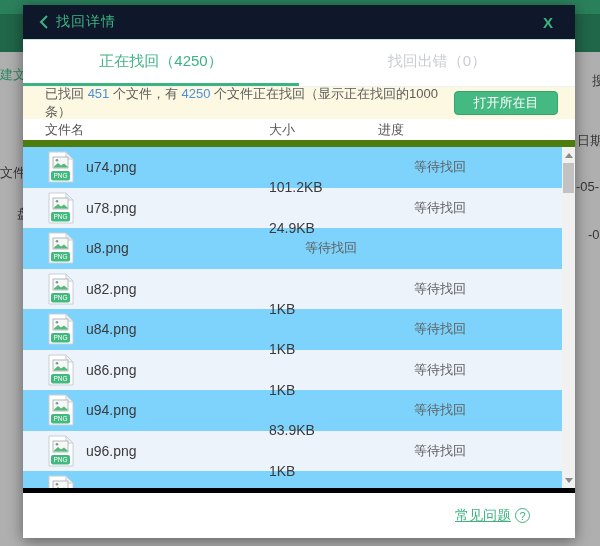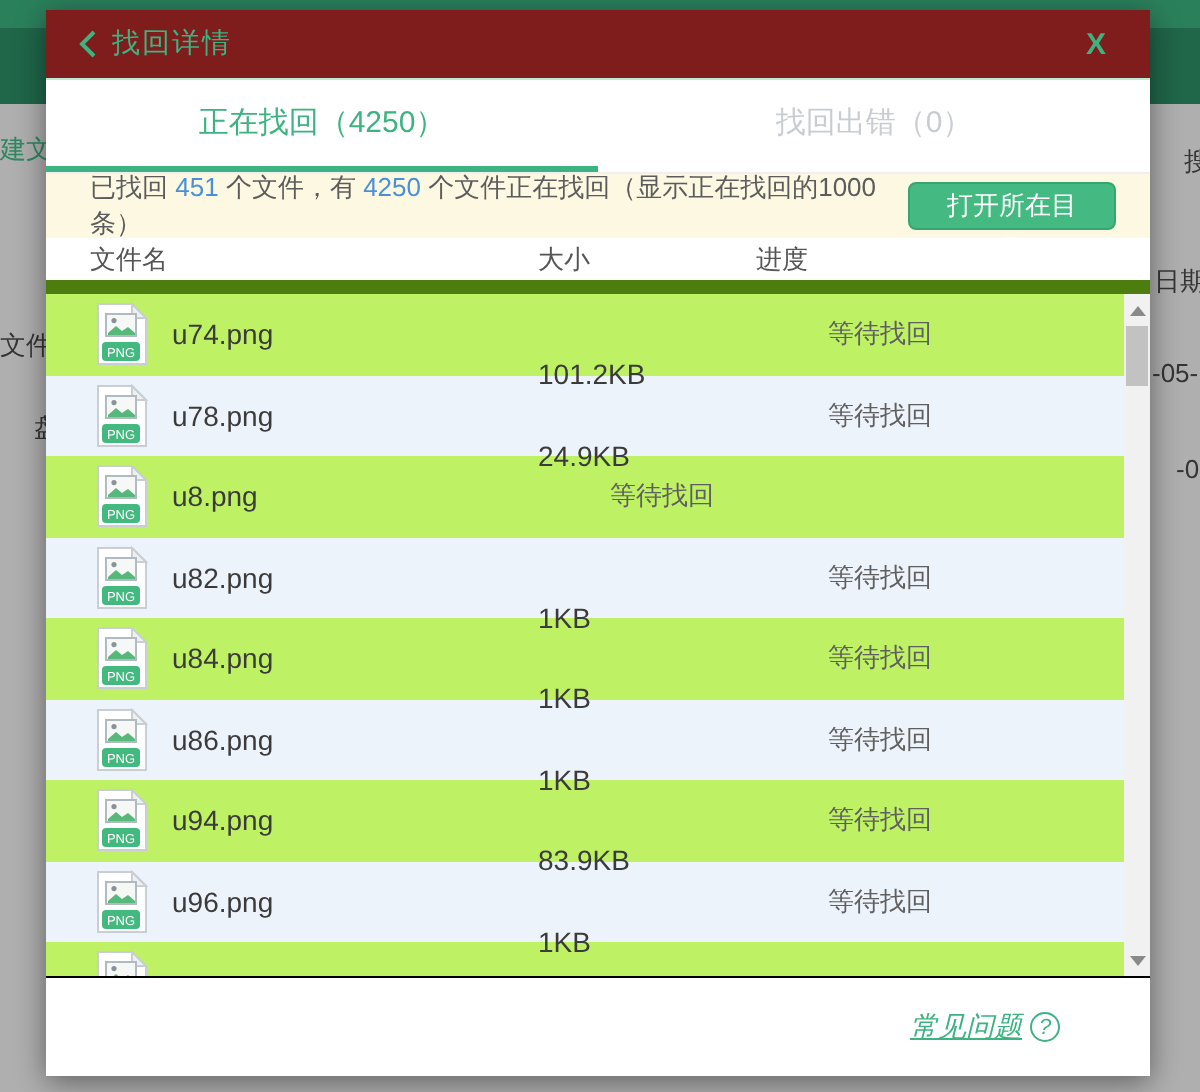--- a/index.html
+++ b/index.html
@@ -12,21 +12,21 @@
   .bd-topbar1 { position:absolute; left:0; top:0; width:600px; height:14px; background:#2da271; }
   .bd-topbar2 { position:absolute; left:0; top:14px; width:600px; height:38px; background:#1e7f57; }
   .bd-frag { position:absolute; font-size:13px; color:#3a3a3a; white-space:nowrap; }
   .bd-frag.green { color:#2fae78; }
   .backdrop::after { content:''; position:absolute; inset:0; background:rgba(40,40,40,0.28); }
 
   
   .modal { position:absolute; left:23px; top:5px; width:552px; height:533px;
     background:#fff; box-shadow:0 3px 14px rgba(0,0,0,0.45); display:flex; flex-direction:column; }
 
-  .modal-header { height:35px; background:#7f1d1d; border-bottom:1px solid #bfe8d3;
+  .modal-header { height:35px; background:#0f172a; border-bottom:1px solid #bfe8d3;
     display:flex; align-items:center; padding:0 16px; flex:0 0 auto; }
   .back-btn { display:flex; align-items:center; cursor:pointer; }
   .back-btn svg { display:block; }
   .modal-title { color:#3db382; font-size:14px; margin-left:8px; letter-spacing:1px; }
   .close-btn { margin-left:auto; color:#3db382; font-size:15px; font-weight:bold;
     cursor:pointer; padding:0 6px; }
 
   .tabs { display:flex; height:47px; flex:0 0 auto; border-bottom:1px solid #f0f0f0; }
   .tab { flex:1; display:flex; align-items:center; justify-content:center;
     font-size:15px; color:#c9cdd1; cursor:pointer; border-bottom:3px solid transparent; }
@@ -38,43 +38,43 @@
   .info-text .num { color:#4a90d9; }
   .open-dir-btn { margin-left:auto; background:#44b981; border:1px solid #36a671; color:#fff;
     font-size:13px; height:24px; line-height:22px; padding:0 13px; border-radius:4px; cursor:pointer; }
 
   .table-head { height:28px; display:flex; align-items:center; padding-left:22px;
     font-size:13px; color:#555; border-bottom:7px solid #4d7c0f; flex:0 0 auto; }
   .th-name { width:224px; } .th-size { width:109px; }
 
   .list { position:relative; height:341px; overflow:hidden; flex:0 0 auto; }
   .rows { margin-right:13px; }
-  .row { display:flex; align-items:center; height:40.5px; padding-left:25px; background:#bef264; }
+  .row { display:flex; align-items:center; height:40.5px; padding-left:25px; background:#7dd3fc; }
   .row:nth-child(even) { background:#edf3fa; }
   .cell-name { width:221px; display:flex; align-items:center; }
   .file-icon { width:26px; height:32px; margin-right:12px; flex:0 0 auto; }
   .fname { font-size:14px; color:#3b3b3b; }
   .cell-size { width:109px; font-size:14px; color:#3b3b3b;margin-top:40px; }
   .cell-prog { flex:1; font-size:13px; color:#5f5f5f;margin-left:36px; }
 
   .scrollbar { position:absolute; right:0; top:0; width:13px; height:100%;
     background:#f1f1f1; }
   .sb-up, .sb-down { position:absolute; left:0; width:13px; height:13px; cursor:pointer; }
   .sb-up { top:2px; } .sb-down { bottom:2px; }
   .sb-up::after { content:''; position:absolute; left:3px; top:4px;
     border-left:4px solid transparent; border-right:4px solid transparent;
     border-bottom:5px solid #8a8a8a; }
   .sb-down::after { content:''; position:absolute; left:3px; top:5px;
     border-left:4px solid transparent; border-right:4px solid transparent;
     border-top:5px solid #8a8a8a; }
   .sb-thumb { position:absolute; left:1px; top:16px; width:11px; height:30px;
     background:#c2c2c2; cursor:pointer; }
 
-  .modal-footer { flex:1; border-top:1px solid #000000; display:flex;
-    align-items:center; justify-content:flex-end; padding-right:45px;font-style:italic; }
+  .modal-footer { flex:1; border-top:5px solid #000000; display:flex;
+    align-items:center; justify-content:flex-end; padding-right:45px; }
   .faq-link { color:#3db382; font-size:14px; text-decoration:underline; cursor:pointer; }
   .help-circle { display:inline-flex; align-items:center; justify-content:center;
     width:15px; height:15px; border:1px solid #3db382; border-radius:50%;
     color:#3db382; font-size:11px; margin-left:4px; cursor:pointer; text-decoration:none; }
 </style>
 </head>
 <body>
 
 <div class="backdrop">
   <div class="bd-topbar1"></div>

